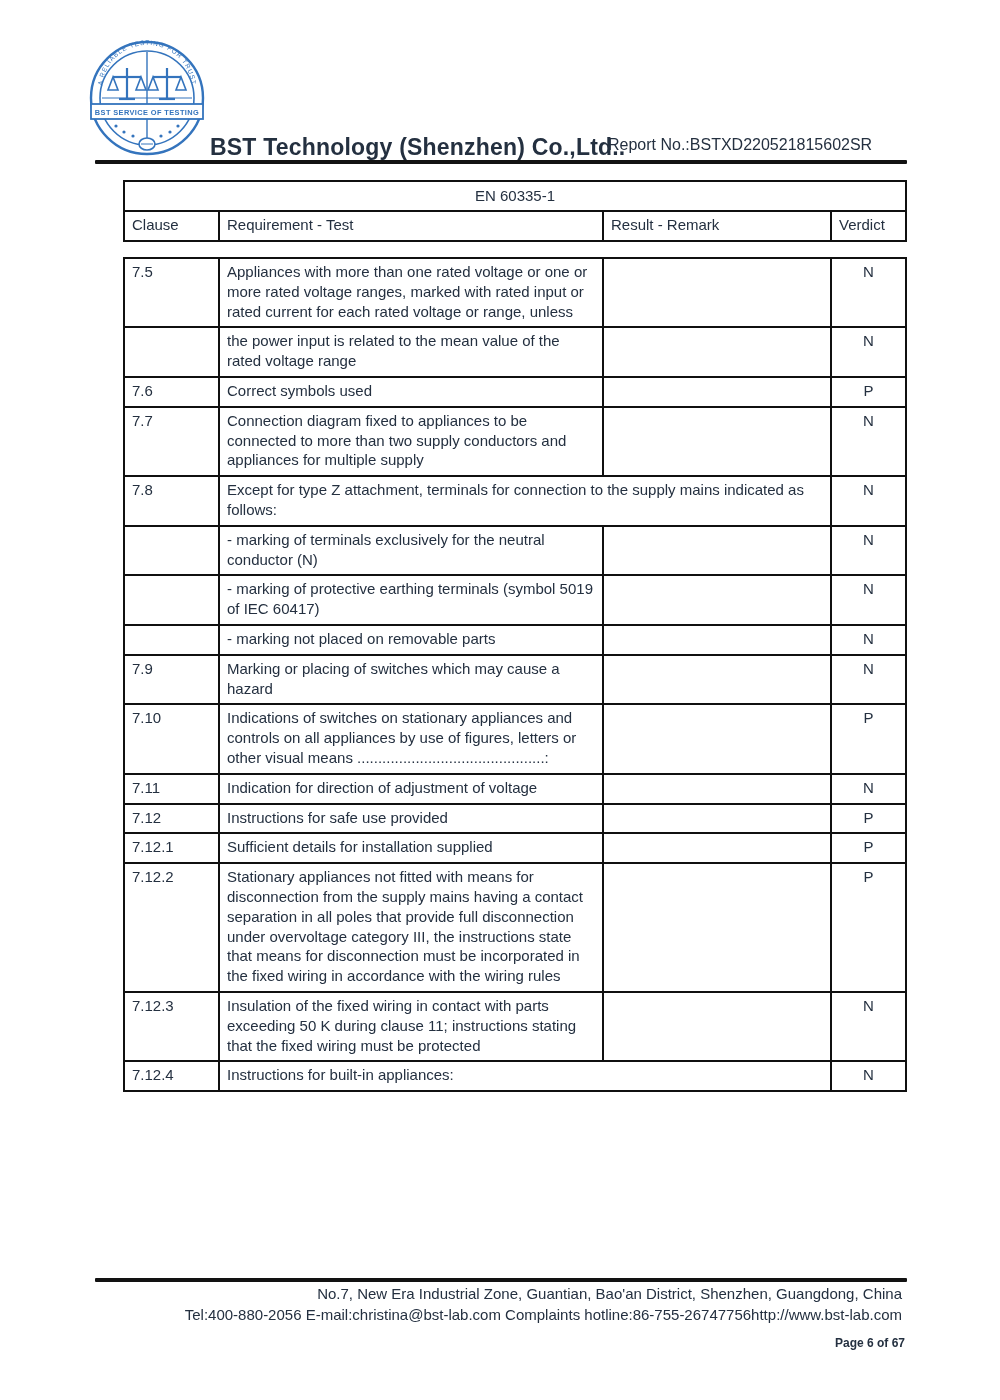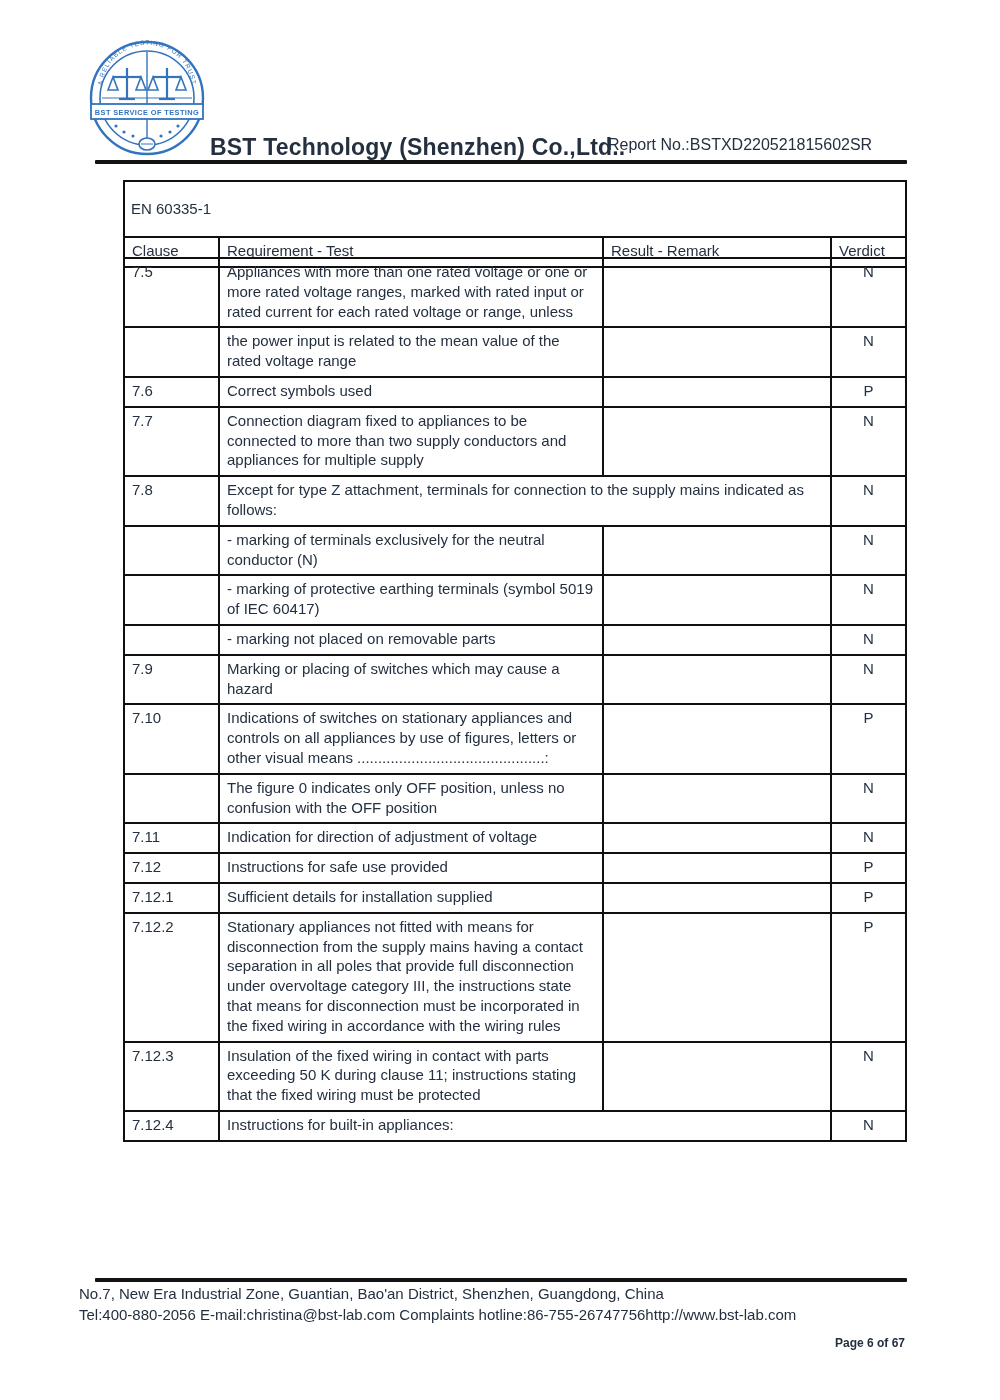--- a/index.html
+++ b/index.html
@@ -13,24 +13,24 @@
   .report-no{position:absolute;left:608px;top:136px;font-size:16px;font-weight:normal;}
   .rule{position:absolute;left:95px;width:812px;height:4px;background:#121212;border-radius:1px;}
   .rule-top{top:160px;}
   .rule-bottom{top:1278px;}
   
   table{border-collapse:collapse;table-layout:fixed;}
   .hdr-table{position:absolute;left:123px;top:180px;width:782px;}
   .body-table{position:absolute;left:123px;top:257px;width:782px;}
   td{border:2px solid #101010;vertical-align:top;padding:3px 7px 5px 7px;
      font-size:15px;line-height:1.32;text-align:left;word-wrap:break-word;}
-  .title-cell{padding:17px 6px;}
+  .title-cell{text-align:center;padding:4px 6px;}
   .col-verdict{text-align:center;}
   
-  .footer-line{position:absolute;left:79px;width:812px;text-align:left;font-size:15px;}
+  .footer-line{position:absolute;left:90px;width:812px;text-align:right;font-size:15px;}
   .footer-address{top:1285px;}
   .footer-contact{top:1306px;}
   .page-number{position:absolute;right:95px;top:1304px;font-size:12px;font-weight:bold;margin-top:32px;}
 </style>
 </head>
 <body>
 
 <div class="page">
 
   <svg class="logo" viewBox="0 0 122 128">
@@ -168,26 +168,20 @@
           <td class="col-result"></td>
           <td class="col-verdict">N</td>
         </tr>
         <tr>
           <td class="col-clause">7.10</td>
           <td class="col-req">Indications of switches on stationary appliances and controls on all appliances by use of figures, letters or other visual means .............................................:</td>
           <td class="col-result"></td>
           <td class="col-verdict">P</td>
         </tr>
         <tr>
-          <td class="col-clause"></td>
-          <td class="col-req">The figure 0 indicates only OFF position, unless no confusion with the OFF position</td>
-          <td class="col-result"></td>
-          <td class="col-verdict">N</td>
-        </tr>
-        <tr>
           <td class="col-clause">7.11</td>
           <td class="col-req">Indication for direction of adjustment of voltage</td>
           <td class="col-result"></td>
           <td class="col-verdict">N</td>
         </tr>
         <tr>
           <td class="col-clause">7.12</td>
           <td class="col-req">Instructions for safe use provided</td>
           <td class="col-result"></td>
           <td class="col-verdict">P</td>

